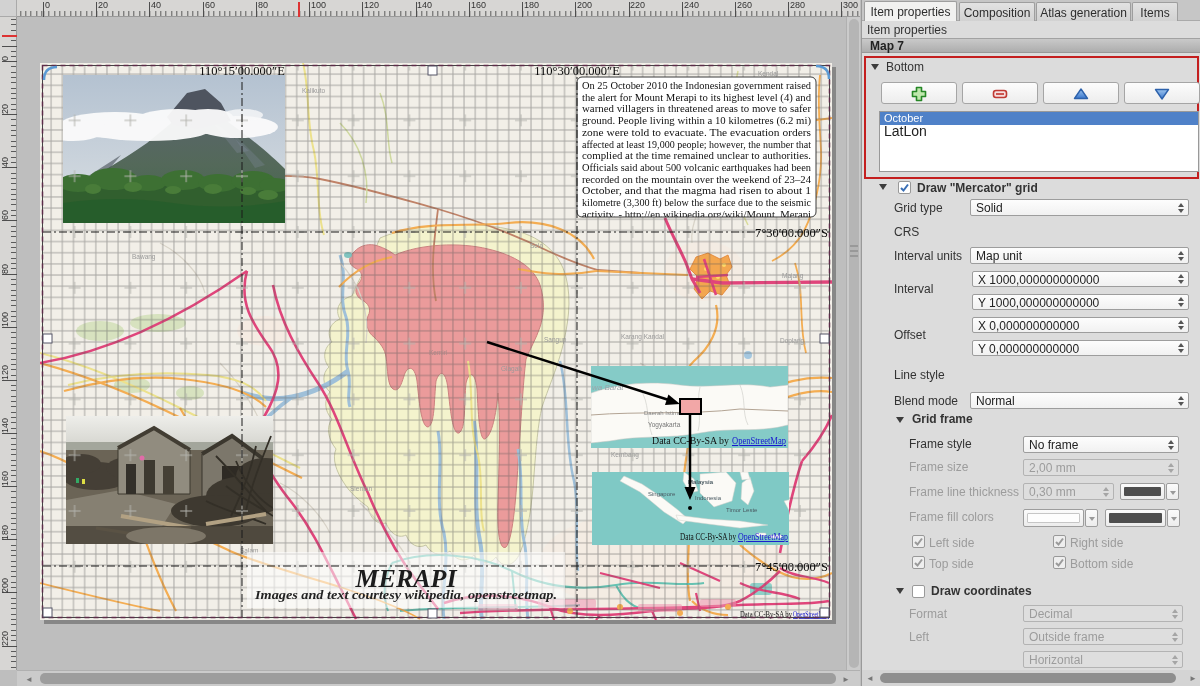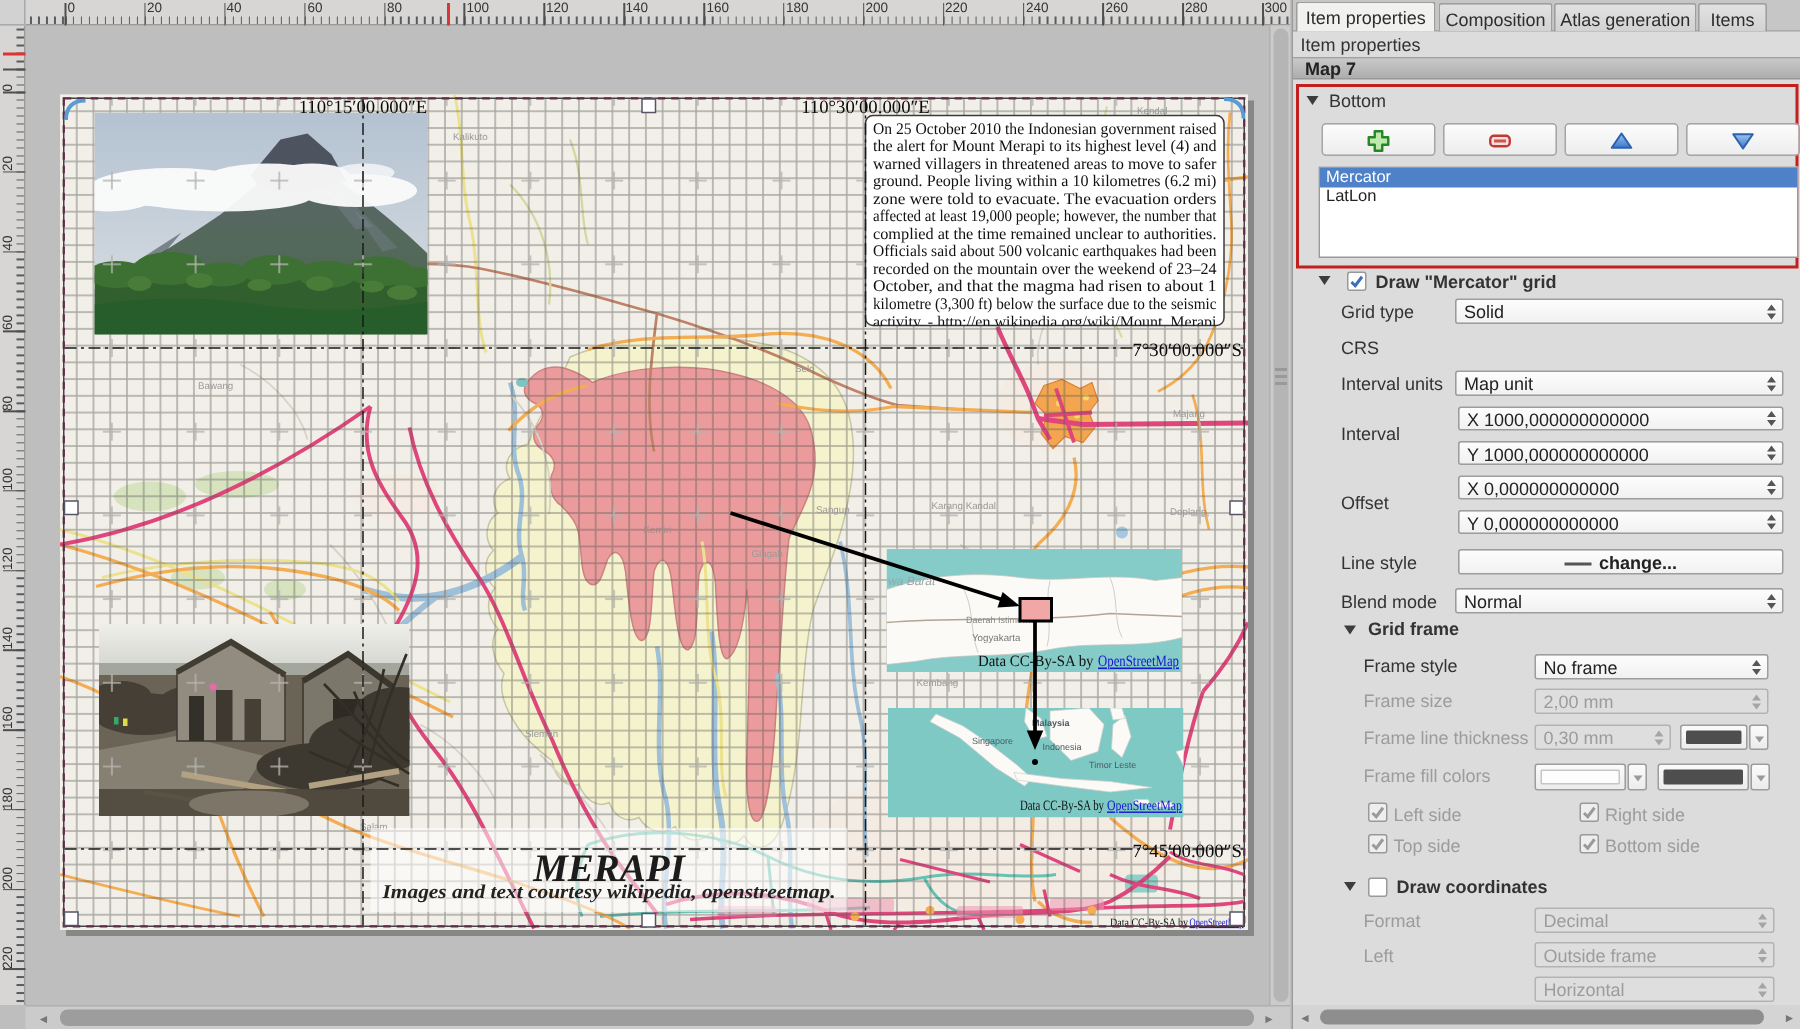--- a/index.html
+++ b/index.html
@@ -465,22 +465,22 @@
 <div class="icbtn" style="left:262px"><svg width="16" height="16" viewBox="0 0 16 16">
           <defs>
             <linearGradient id="bg2" x1="0" y1="0" x2="0" y2="1">
               <stop offset="0" stop-color="#9cc4ee"></stop>
               <stop offset="1" stop-color="#3a77cc"></stop>
             </linearGradient>
           </defs>
           <path d="M8 13 L1.5 3.5 H14.5 Z" fill="url(#bg2)" stroke="#2d62ac" stroke-width="1.4" stroke-linejoin="round"></path>
         </svg></div>
 <div class="abs" style="left:17px;top:111px;width:320px;height:61px;background:#fff;border:1px solid #999">
-<div style="height:13px;background:#4f81c8;color:#fff;font-size:11px;padding-left:4px;line-height:13px">Mercator</div>
-<div style="height:13px;color:#222;font-size:11px;padding-left:4px;line-height:13px">LatLon</div>
+<div style="height:13px;background:#4f81c8;color:#fff;font-size:11px;padding-left:4px;line-height:13px">October</div>
+<div style="height:13px;color:#222;font-size:14px;padding-left:4px;line-height:13px">LatLon</div>
 </div>
 <div class="tri" style="left:17px;top:184px"></div>
 <div class="cb blue" style="left:36px;top:181px"><svg width="11" height="11">
           <path d="M2 6 L4.5 8.5 L9 2.5" stroke="#3a6fb5" stroke-width="2" fill="none"></path>
         </svg></div>
 <div class="lbl sb" style="left:55px;top:181px">Draw "Mercator" grid</div>
 <div class="lbl" style="left:32px;top:201px">Grid type</div>
 <div class="combo" style="left:108px;top:199px;width:219px;height:17px">Solid<span class="arr" style="top:3px">
           <span class="ua"></span>
           <span class="da"></span>
@@ -503,21 +503,20 @@
 <div class="lbl" style="left:32px;top:328px">Offset</div>
 <div class="spin" style="left:110px;top:317px;width:217px;height:16px">X 0,000000000000<span class="arr" style="top:2px">
           <span class="ua"></span>
           <span class="da"></span>
         </span></div>
 <div class="spin" style="left:110px;top:340px;width:217px;height:16px">Y 0,000000000000<span class="arr" style="top:2px">
           <span class="ua"></span>
           <span class="da"></span>
         </span></div>
 <div class="lbl" style="left:32px;top:368px">Line style</div>
-<div class="pbtn" style="left:110px;top:366px;width:217px;height:17px"><span style="display:inline-block;width:18px;height:2px;background:#555;vertical-align:middle;margin-right:5px"></span><b>change...</b></div>
 <div class="lbl" style="left:32px;top:394px">Blend mode</div>
 <div class="combo" style="left:108px;top:392px;width:219px;height:17px">Normal<span class="arr" style="top:3px">
           <span class="ua"></span>
           <span class="da"></span>
         </span></div>
 <div class="tri" style="left:34px;top:417px"></div>
 <div class="lbl sb" style="left:50px;top:412px">Grid frame</div>
 <div class="lbl" style="left:47px;top:437px">Frame style</div>
 <div class="combo" style="left:161px;top:436px;width:156px;height:17px">No frame<span class="arr" style="top:3px">
           <span class="ua"></span>

